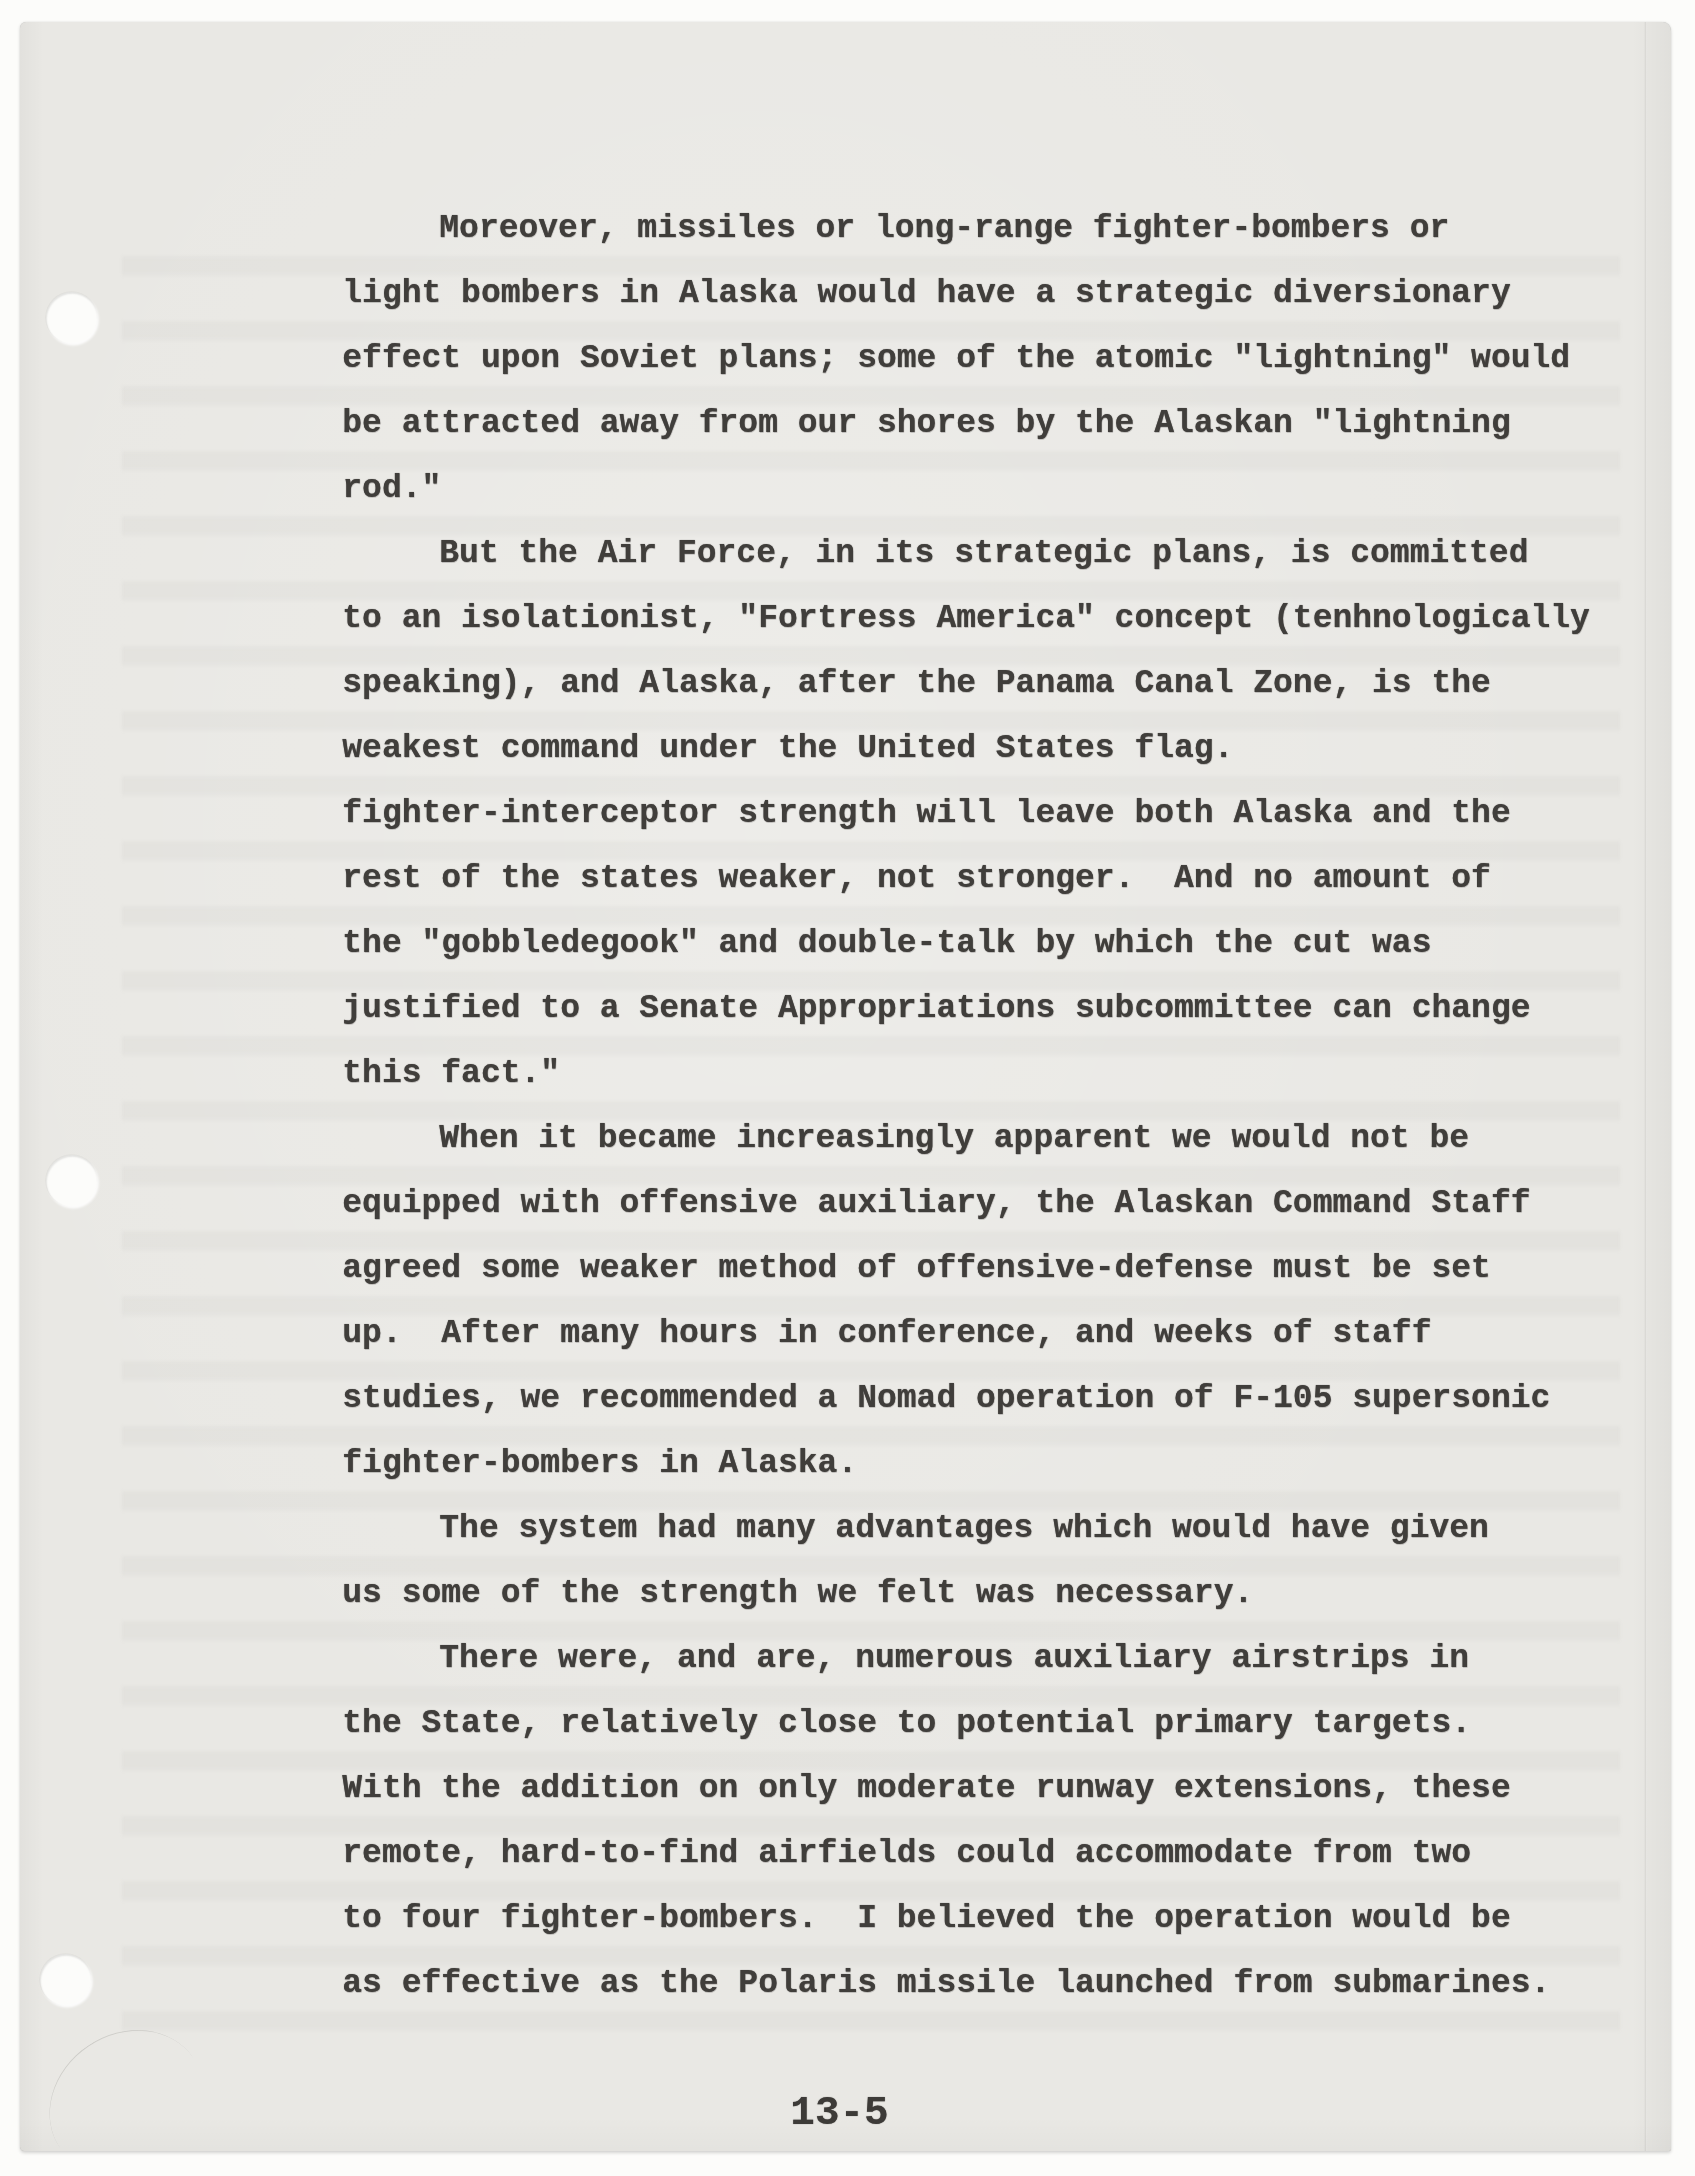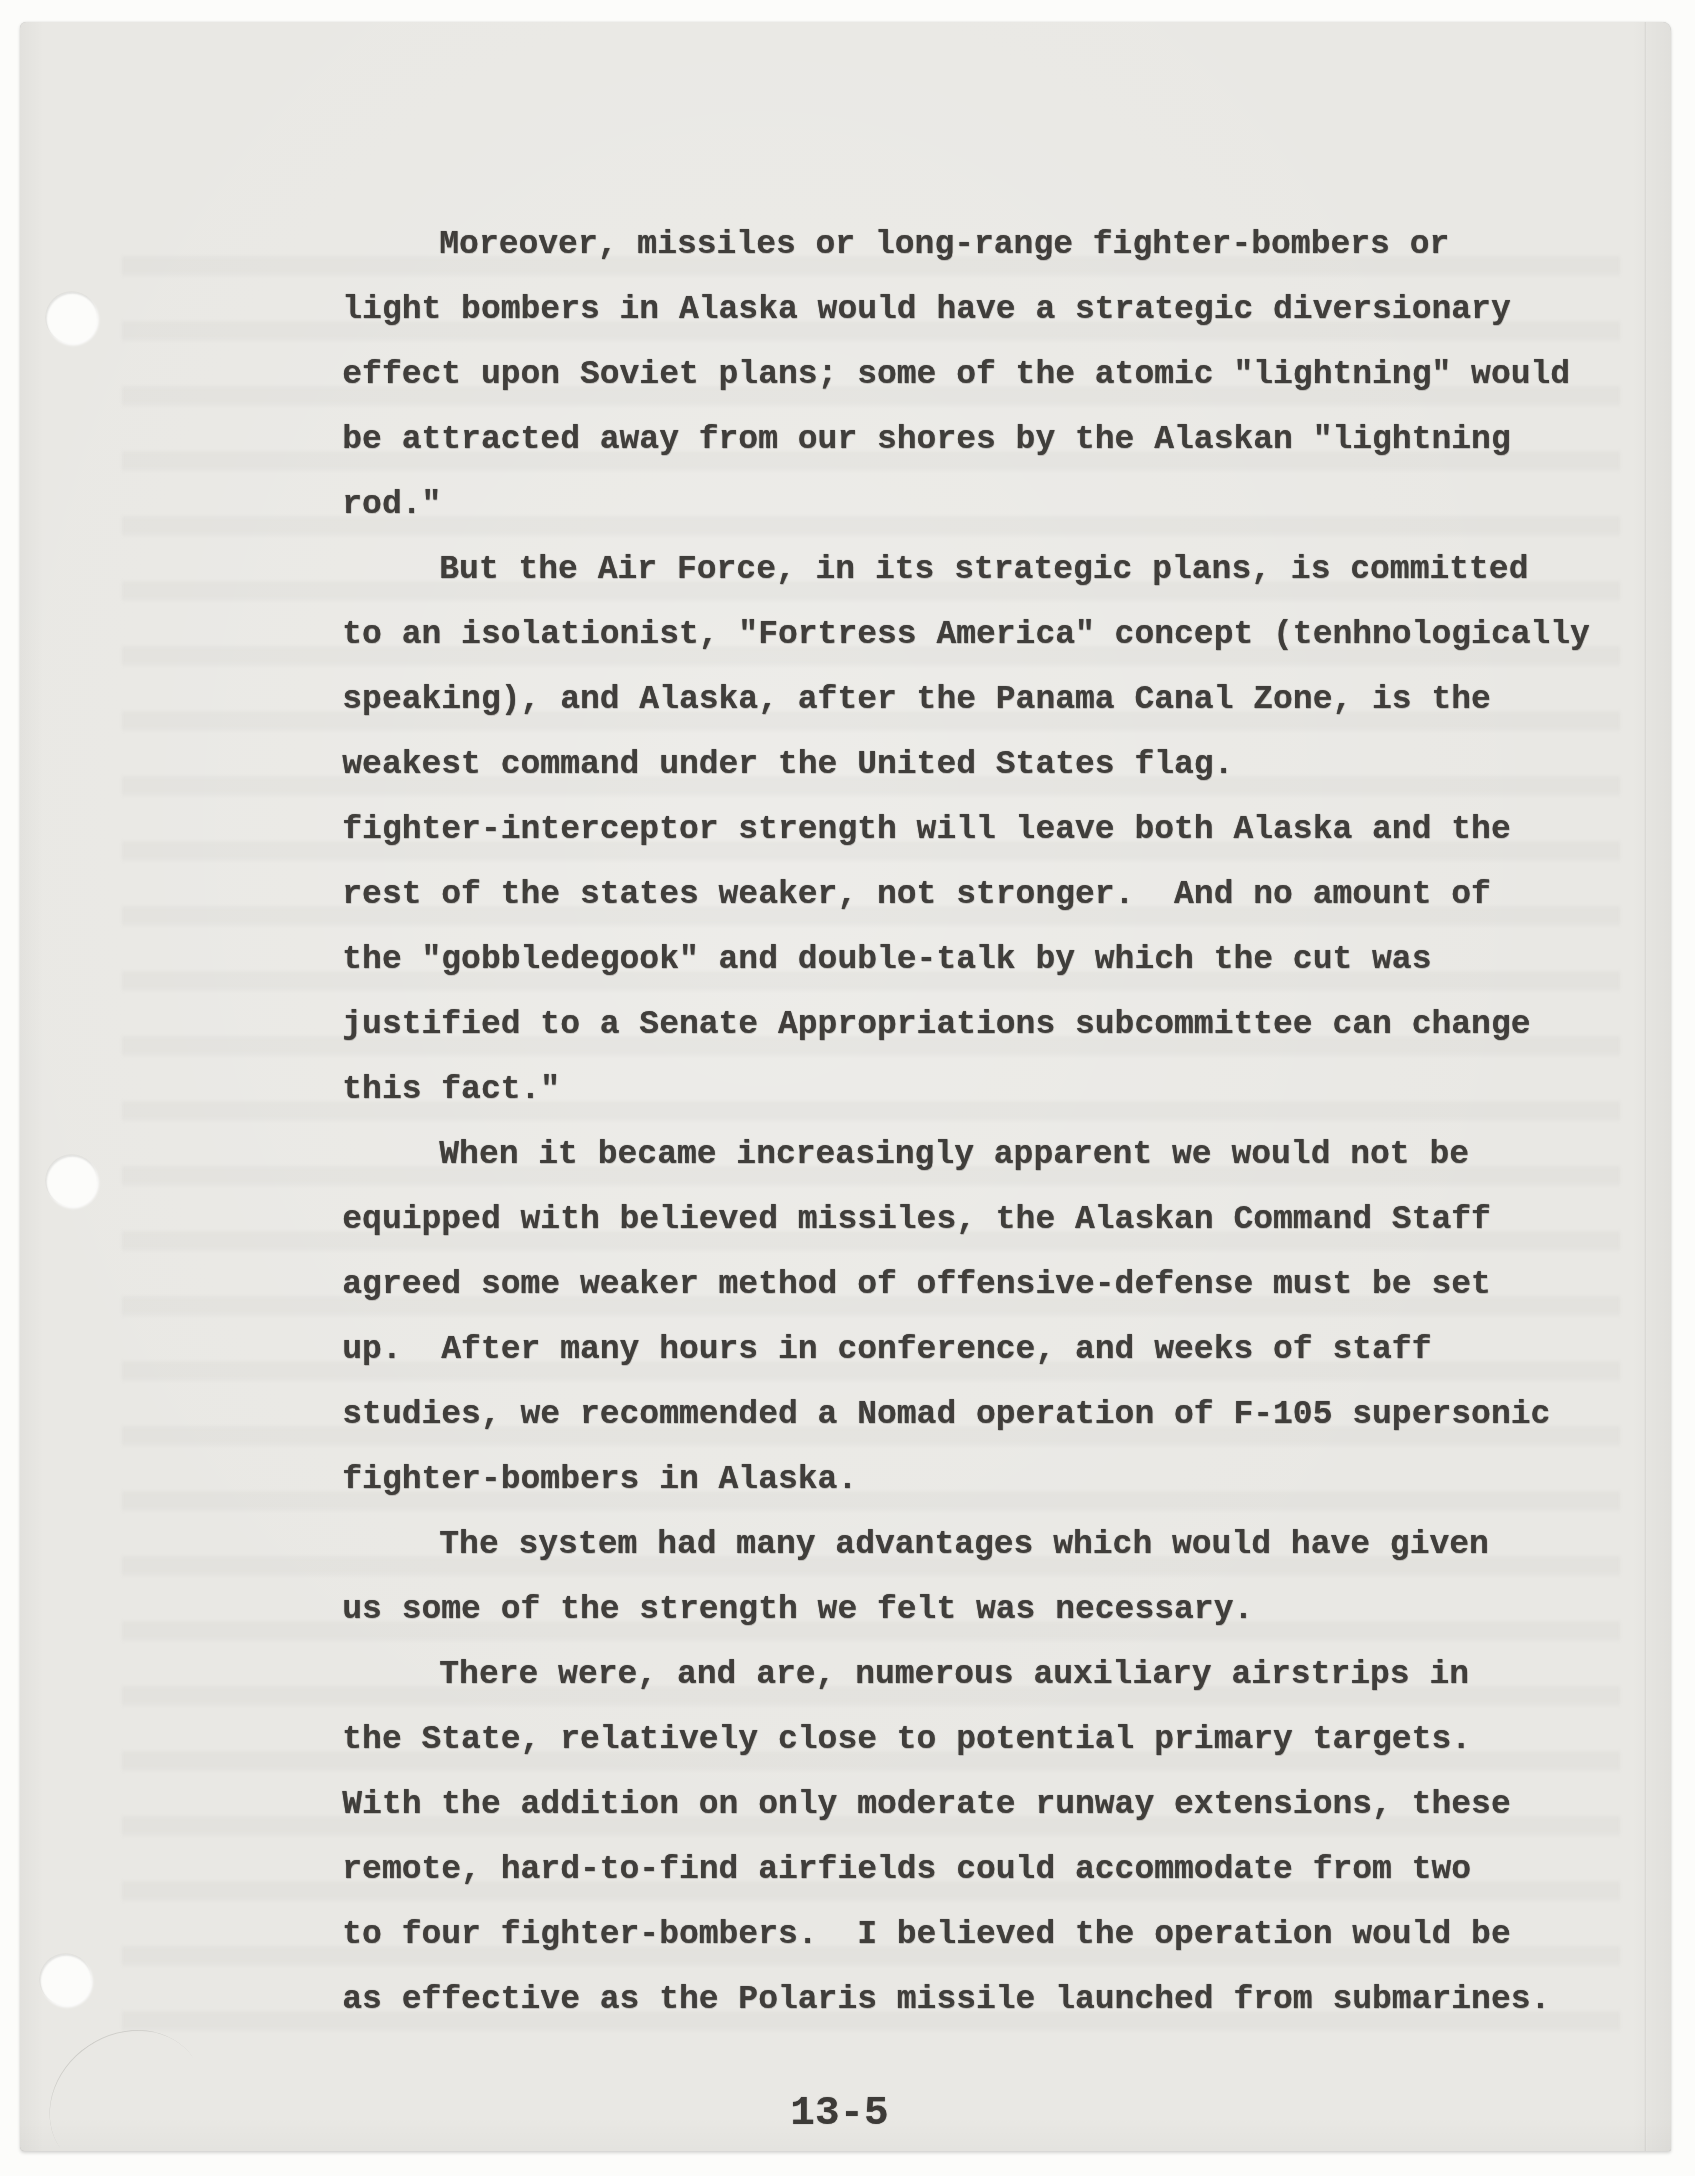--- a/index.html
+++ b/index.html
@@ -49,21 +49,21 @@
     background:#fcfcfa;
     box-shadow:
       inset 0.8px 1.7px 1.7px rgba(0,0,0,0.10),
       1.7px 2.5px 2.5px rgba(255,255,255,0.9),
       0 0 0 0.8px rgba(0,0,0,0.035);
   }
   .hole-1{left:26px;top:270px;}
   .hole-2{left:26px;top:1133px;}
   .hole-3{left:19.5px;top:1932px;}
   .text-column{
-    position:absolute;left:322px;top:190px;width:1271px;
+    position:absolute;left:322px;top:174px;width:1271px;
     font-size:33px;line-height:65px;font-weight:700;
     color:#403e3b;
     text-shadow:0 0 1px rgba(64,62,59,0.75), 0.5px 0.5px 0 rgba(64,62,59,0.18);
     letter-spacing:0;
   }
   .line{white-space:pre;height:65px;}
   .line.first{padding-left:97px;}
   .page-number{
     position:absolute;left:770px;top:2073px;
     font-size:41px;line-height:37px;font-weight:700;
@@ -92,21 +92,21 @@
         <div class="line first">But the Air Force, in its strategic plans, is committed</div>
         <div class="line">to an isolationist, "Fortress America" concept (tenhnologically</div>
         <div class="line">speaking), and Alaska, after the Panama Canal Zone, is the</div>
         <div class="line">weakest command under the United States flag.</div>
         <div class="line">fighter-interceptor strength will leave both Alaska and the</div>
         <div class="line">rest of the states weaker, not stronger.  And no amount of</div>
         <div class="line">the "gobbledegook" and double-talk by which the cut was</div>
         <div class="line">justified to a Senate Appropriations subcommittee can change</div>
         <div class="line">this fact."</div>
         <div class="line first">When it became increasingly apparent we would not be</div>
-        <div class="line">equipped with believed missiles, the Alaskan Command Staff</div>
+        <div class="line">equipped with offensive auxiliary, the Alaskan Command Staff</div>
         <div class="line">agreed some weaker method of offensive-defense must be set</div>
         <div class="line">up.  After many hours in conference, and weeks of staff</div>
         <div class="line">studies, we recommended a Nomad operation of F-105 supersonic</div>
         <div class="line">fighter-bombers in Alaska.</div>
         <div class="line first">The system had many advantages which would have given</div>
         <div class="line">us some of the strength we felt was necessary.</div>
         <div class="line first">There were, and are, numerous auxiliary airstrips in</div>
         <div class="line">the State, relatively close to potential primary targets.</div>
         <div class="line">With the addition on only moderate runway extensions, these</div>
         <div class="line">remote, hard-to-find airfields could accommodate from two</div>

